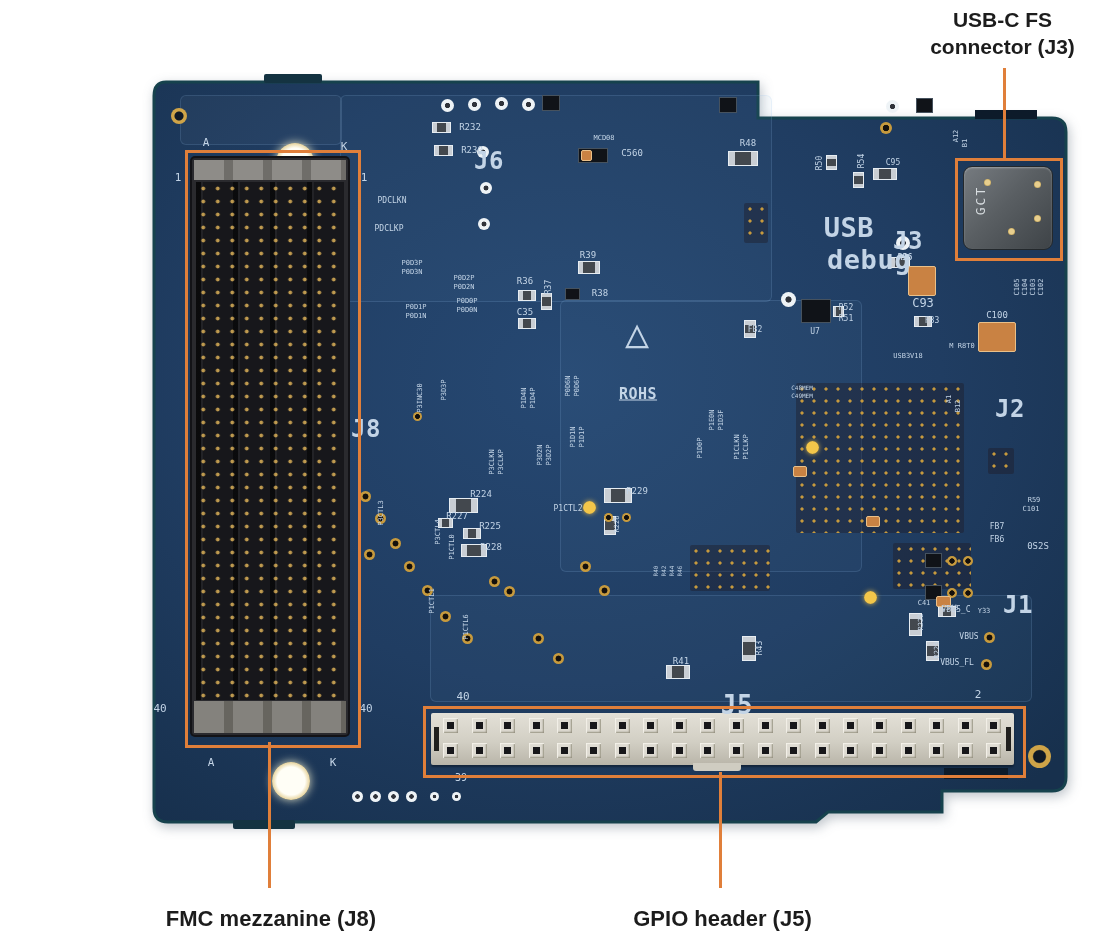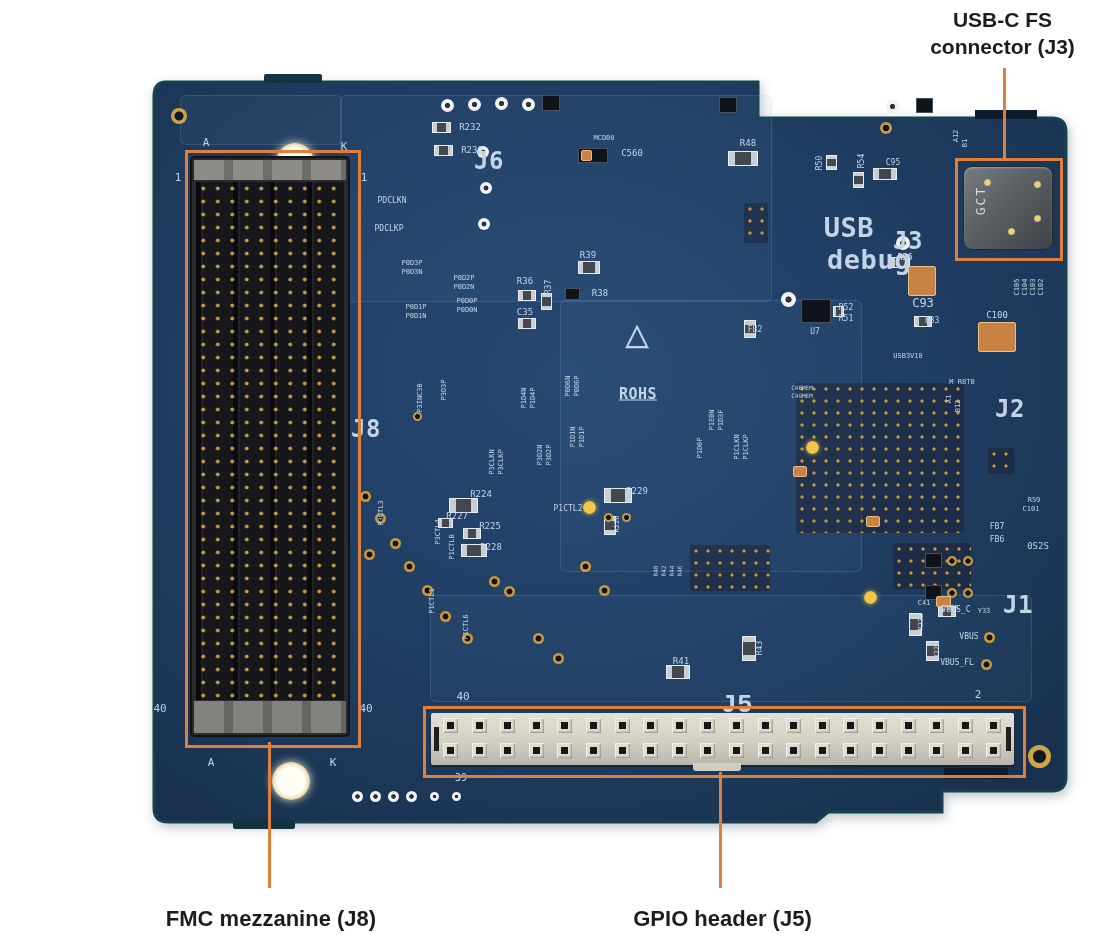--- a/index.html
+++ b/index.html
@@ -274,21 +274,21 @@
   </div>
 
   <div id="silk-layer">
       <span class="silk b" style="left: 489px; top: 134px; font-size: 24px;">J6</span>
       <span class="silk b" style="left: 908px; top: 214px; font-size: 24px;">J3</span>
       <span class="silk b" style="left: 849px; top: 200px; font-size: 27px;">USB</span>
       <span class="silk b" style="left: 869px; top: 232px; font-size: 27px;">debug</span>
       <span class="silk b" style="left: 1010px; top: 382px; font-size: 24px;">J2</span>
       <span class="silk b" style="left: 366px; top: 402px; font-size: 24px;">J8</span>
       <span class="silk b" style="left: 1018px; top: 578px; font-size: 24px;">J1</span>
-      <span class="silk b" style="left: 737px; top: 678px; font-size: 26px; font-family: Liberation Mono, monospace;">J5</span>
+      <span class="silk b" style="left: 737px; top: 678px; font-size: 26px;">J5</span>
       <span class="silk" style="left: 637px; top: 333px; font-size: 40px;">△</span>
       <span class="silk b" style="left: 638px; top: 367px; font-size: 15px; text-decoration: underline;">ROHS</span>
       <span class="silk" style="left: 206px; top: 142px; font-size: 11px;">A</span>
       <span class="silk" style="left: 344px; top: 146px; font-size: 11px;">K</span>
       <span class="silk" style="left: 178px; top: 177px; font-size: 11px;">1</span>
       <span class="silk" style="left: 364px; top: 177px; font-size: 11px;">1</span>
       <span class="silk" style="left: 160px; top: 708px; font-size: 11px;">40</span>
       <span class="silk" style="left: 366px; top: 708px; font-size: 11px;">40</span>
       <span class="silk" style="left: 211px; top: 762px; font-size: 11px;">A</span>
       <span class="silk" style="left: 333px; top: 762px; font-size: 11px;">K</span>
@@ -323,21 +323,21 @@
       <span class="silk" style="left: 997px; top: 315px; font-size: 9px;">C100</span>
       <span class="silk" style="left: 1017px; top: 287px; font-size: 7px; transform: translate(-50%, -50%) rotate(-90deg);">C105</span>
       <span class="silk" style="left: 1025px; top: 287px; font-size: 7px; transform: translate(-50%, -50%) rotate(-90deg);">C104</span>
       <span class="silk" style="left: 1033px; top: 287px; font-size: 7px; transform: translate(-50%, -50%) rotate(-90deg);">C103</span>
       <span class="silk" style="left: 1041px; top: 287px; font-size: 7px; transform: translate(-50%, -50%) rotate(-90deg);">C102</span>
       <span class="silk" style="left: 956px; top: 136px; font-size: 7px; transform: translate(-50%, -50%) rotate(-90deg);">A12</span>
       <span class="silk" style="left: 965px; top: 143px; font-size: 7px; transform: translate(-50%, -50%) rotate(-90deg);">B1</span>
       <span class="silk" style="left: 949px; top: 399px; font-size: 7px; transform: translate(-50%, -50%) rotate(-90deg);">A1</span>
       <span class="silk" style="left: 958px; top: 406px; font-size: 7px; transform: translate(-50%, -50%) rotate(-90deg);">B12</span>
       <span class="silk" style="left: 908px; top: 356px; font-size: 7px;">USB3V18</span>
-      <span class="silk" style="left: 962px; top: 382px; font-size: 7px; text-align: right;">M R8T0</span>
+      <span class="silk" style="left: 962px; top: 346px; font-size: 7px; text-align: right;">M R8T0</span>
       <span class="silk" style="left: 846px; top: 308px; font-size: 8px;">R52</span>
       <span class="silk" style="left: 846px; top: 319px; font-size: 8px;">R51</span>
       <span class="silk" style="left: 815px; top: 332px; font-size: 8px;">U7</span>
       <span class="silk" style="left: 755px; top: 330px; font-size: 8px;">FB2</span>
       <span class="silk" style="left: 932px; top: 321px; font-size: 8px;">FB3</span>
       <span class="silk" style="left: 802px; top: 388px; font-size: 6px;">C48MEM</span>
       <span class="silk" style="left: 802px; top: 396px; font-size: 6px;">C49MEM</span>
       <span class="silk" style="left: 997px; top: 527px; font-size: 8px;">FB7</span>
       <span class="silk" style="left: 997px; top: 540px; font-size: 8px;">FB6</span>
       <span class="silk" style="left: 1034px; top: 500px; font-size: 7px;">R59</span>

